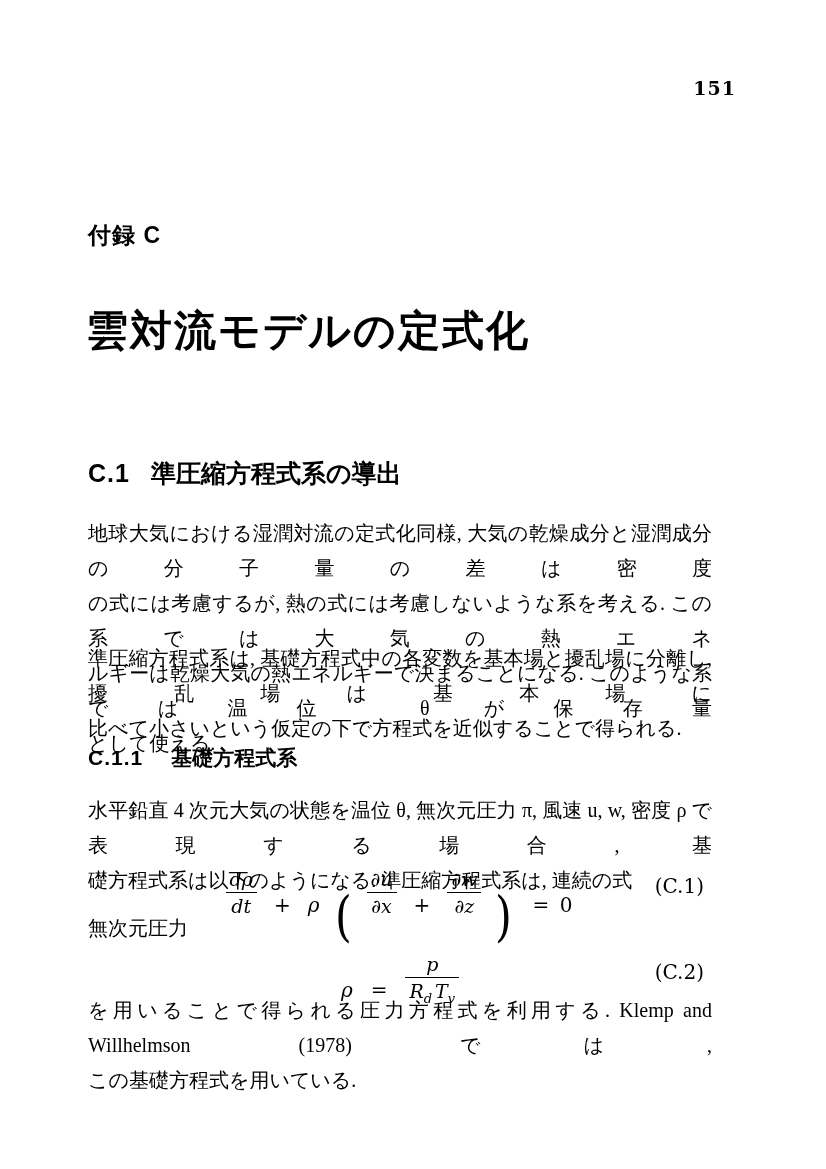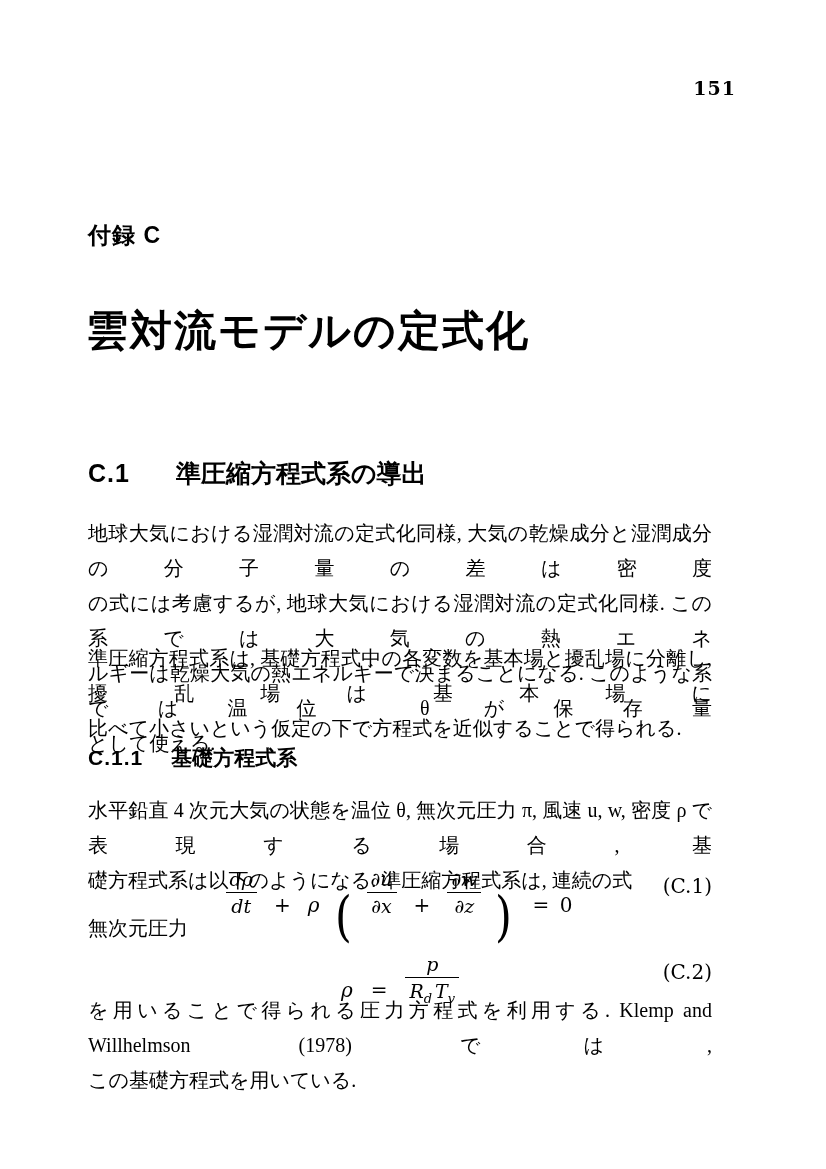--- a/index.html
+++ b/index.html
@@ -46,21 +46,21 @@
   .section-head {
     position: absolute;
     left: 88px;
     top: 457px;
     font-size: 25px;
     font-weight: 700;
     font-family: "Liberation Sans", sans-serif;
     display: flex;
     align-items: baseline;
   }
-  .section-head .sec-num { margin-right: 46px; letter-spacing: 1px; }
+  .section-head .sec-num { margin-right: 21px; letter-spacing: 1px; }
   .subsection-head {
     position: absolute;
     left: 88px;
     top: 744px;
     font-size: 21px;
     font-weight: 700;
     font-family: "Liberation Sans", sans-serif;
     display: flex;
     align-items: baseline;
     text-align: center;
@@ -123,21 +123,21 @@
     line-height: 0;
     font-family: "DejaVu Serif", serif;
     transform: scaleX(0.8);
   }
   .paren.l { margin-right: 4px; }
   .paren.r { margin-left: 4px; }
   .rhs { margin-left: 10px; letter-spacing: 2px; }
   .eqsign { margin: 0 10px; }
   .tag {
     position: absolute;
-    right: 0;
+    right: 8px;
     top: 50%;
     transform: translateY(-50%);
     font-size: 20px;
     font-style: normal;
     font-family: "DejaVu Serif", serif;
   }
   sub {
     font-size: 13px;
     font-style: italic;
     line-height: 0;
@@ -155,21 +155,21 @@
 
   <div class="chapter-title">雲対流モデルの定式化</div>
 
   <div class="section-head">
     <span class="sec-num">C.1</span>
     <span class="sec-title">準圧縮方程式系の導出</span>
   </div>
 
   <div class="para" style="top:516px">
     <div class="line fill">地球大気における湿潤対流の定式化同様, 大気の乾燥成分と湿潤成分の分子量の差は密度</div>
-    <div class="line fill">の式には考慮するが, 地球大気における湿潤対流の定式化同様. この系では大気の熱エネ</div>
+    <div class="line fill">の式には考慮するが, 熱の式には考慮しないような系を考える. この系では大気の熱エネ</div>
     <div class="line fill">ルギーは乾燥大気の熱エネルギーで決まることになる. このような系では温位 θ が保存量</div>
     <div class="line end">として使える.</div>
   </div>
 
   <div class="para" style="top:641px">
     <div class="line fill">準圧縮方程式系は, 基礎方程式中の各変数を基本場と擾乱場に分離し, 擾乱場は基本場に</div>
     <div class="line end">比べて小さいという仮定の下で方程式を近似することで得られる.</div>
   </div>
 
   <div class="subsection-head">

